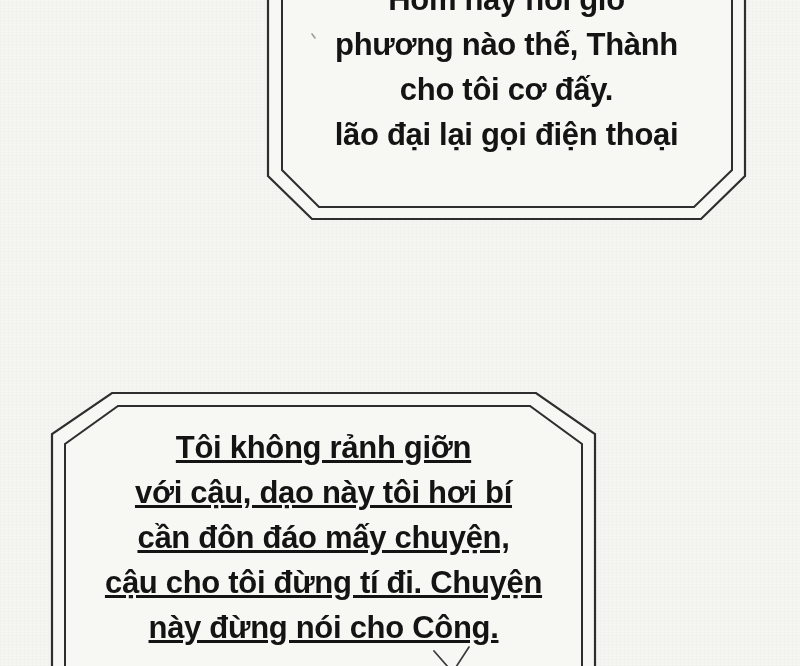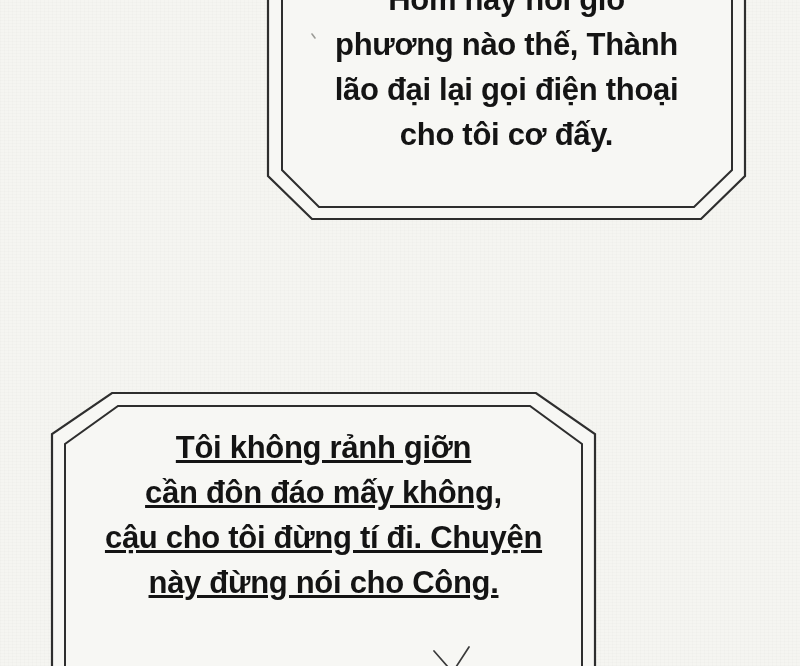--- a/index.html
+++ b/index.html
@@ -87,24 +87,25 @@
     </g>
 
     <path class="doodle" d="M434,651 L448,667 M469,647 L456,667"></path>
 
     <path class="speck" d="M312,34 L315,38"></path>
   </svg>
 
   <div class="bubble-text top">
     <div class="line">Hôm nay nổi gió</div>
     <div class="line">phương nào thế, Thành</div>
+    <div class="line">cho tôi cơ đấy.</div>
     <div class="line">lão đại lại gọi điện thoại</div>
-    <div class="line">cho tôi cơ đấy.</div>
   </div>
 
   <div class="bubble-text bottom">
     <div class="line">Tôi không rảnh giỡn</div>
-    <div class="line">cần đôn đáo mấy không,</div>
+    <div class="line">với cậu, dạo này tôi hơi bí</div>
+    <div class="line">cần đôn đáo mấy chuyện,</div>
     <div class="line">cậu cho tôi đừng tí đi. Chuyện</div>
     <div class="line">này đừng nói cho Công.</div>
   </div>
 
 </div>
 
 </body></html>

